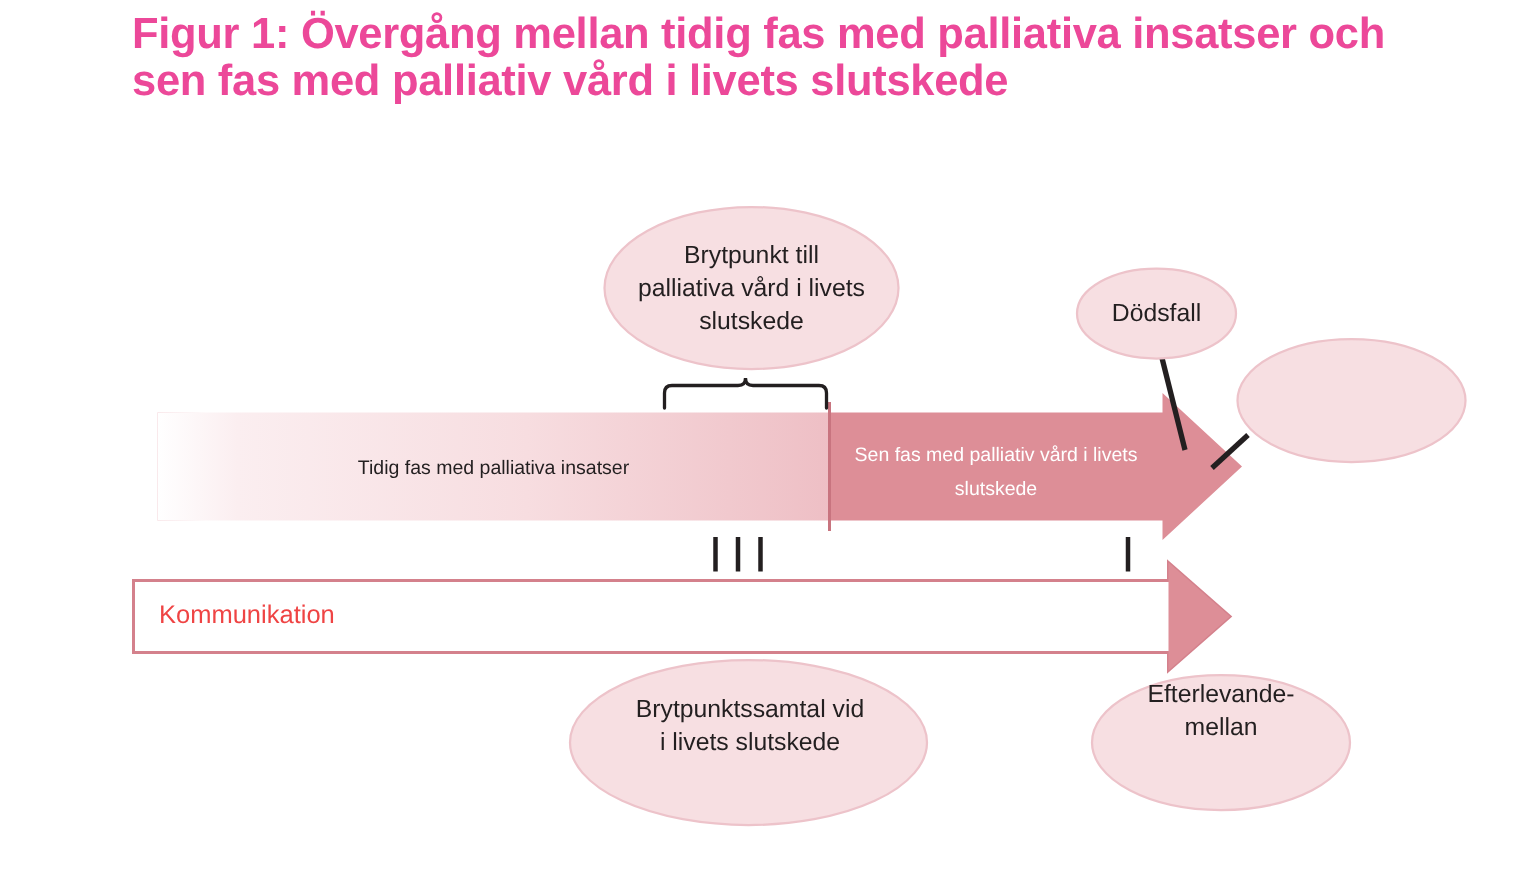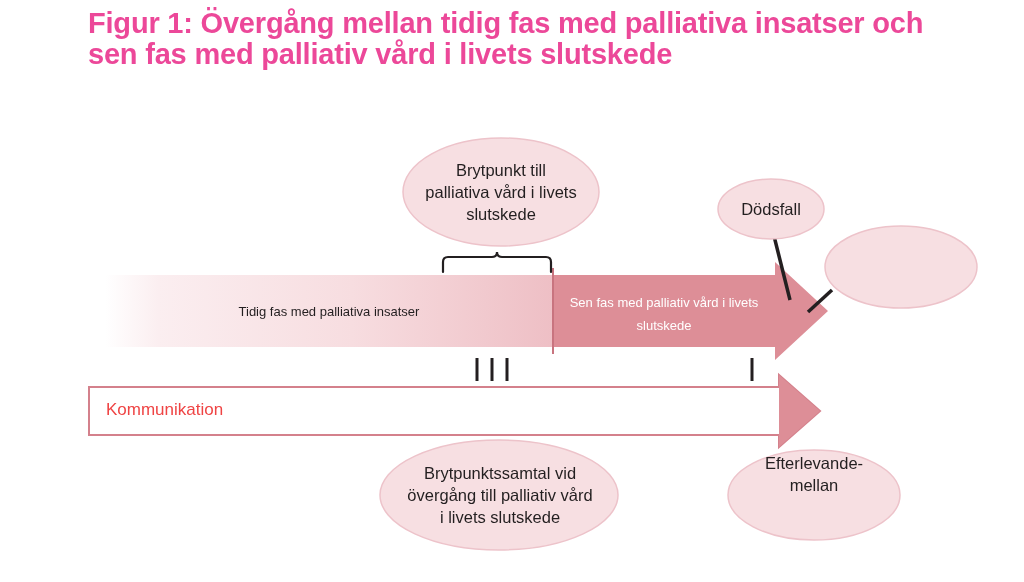--- a/index.html
+++ b/index.html
@@ -136,21 +136,20 @@
 
     <div class="lbl bubble-text" style="left:711px; top:198px; width:120px;">
       <div>Dödsfall</div>
     </div>
 
     <div class="lbl bubble-text" style="left:826px; top:245px; width:150px;">
     </div>
 
     <div class="lbl bubble-text" style="left:385px; top:462px; width:230px;">
       <div>Brytpunktssamtal vid</div>
-      <div>övergång till palliativ vård</div>
       <div>i livets slutskede</div>
     </div>
 
     <div class="lbl bubble-text" style="left:734px; top:452px; width:160px;">
       <div>Efterlevande-</div>
       <div>mellan</div>
     </div>
 
   </div>
 </div>

